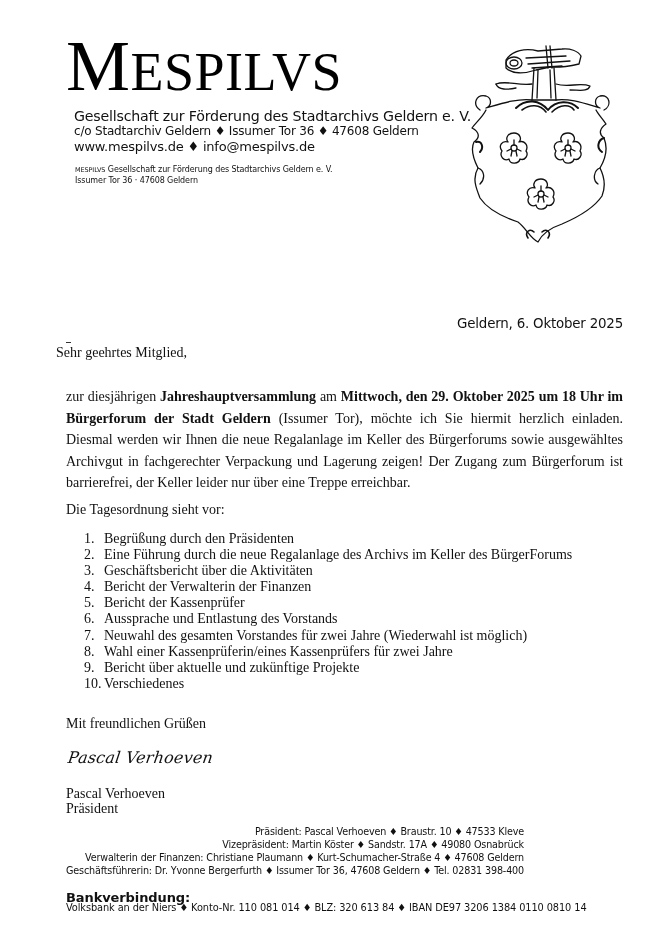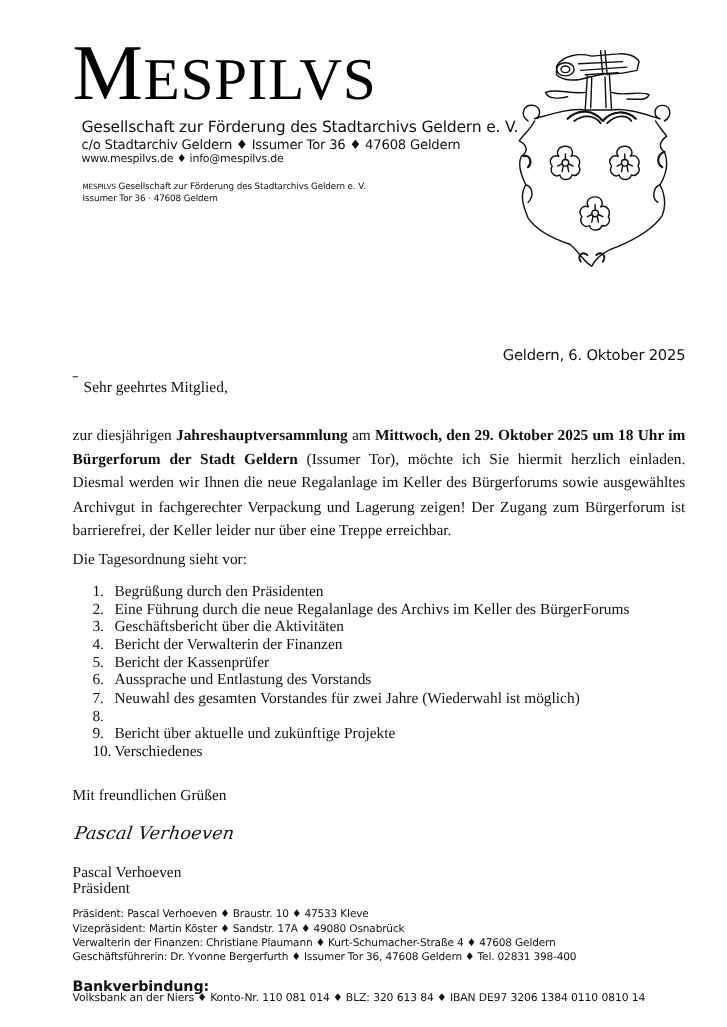--- a/index.html
+++ b/index.html
@@ -7,45 +7,45 @@
   .abs { position: absolute; }
   .serif { font-family: "Liberation Serif", "DejaVu Serif", serif; }
   .sans { font-family: "DejaVu Sans", "Liberation Sans", sans-serif; }
 
   
   .brand { left: 66px; top: 30px; font-family: "Liberation Serif", serif; color: #000; line-height: 1; white-space: nowrap; letter-spacing: 0.5px; }
   .brand .cap { font-size: 72px; }
   .brand .rest { font-size: 54px; }
   .org-line { left: 74px; top: 108px; font-size: 14.2px; letter-spacing: -0.2px; white-space: nowrap; }
   .addr-line { left: 74px; top: 124px; font-size: 12px; letter-spacing: -0.2px; white-space: nowrap; }
-  .web-line { left: 74px; top: 139px; font-size: 10px; letter-spacing: -0.2px; white-space: nowrap; }
+  .web-line { left: 74px; top: 139px; font-size: 13px; letter-spacing: -0.2px; white-space: nowrap; }
   .sender-1 { left: 75px; top: 165px; font-size: 8px; letter-spacing: -0.1px; white-space: nowrap; }
   .sender-1 .sc { font-size: 6.5px; text-transform: uppercase; }
   .sender-2 { left: 75px; top: 176px; font-size: 8px; letter-spacing: -0.1px; white-space: nowrap; text-align: right; }
 
   .crest { left: 466px; top: 38px; width: 150px; height: 214px; }
 
   .date { right: 38px; top: 316px; font-size: 13.4px; letter-spacing: -0.2px; white-space: nowrap; }
   .tick { left: 66px; top: 342px; width: 5px; height: 1px; background: #333; }
 
-  .salutation { left: 76px; top: 345px; font-size: 14px; }
+  .salutation { left: 56px; top: 345px; font-size: 14px; }
   .body-text { left: 66px; top: 386px; width: 557px; font-size: 14px; line-height: 21.5px; text-align: justify; }
   .body-text b { font-weight: bold; margin-top: 40px; }
 
   .agenda-intro { left: 66px; top: 502px; font-size: 14px; }
   .agenda { left: 84px; top: 531px; margin: 0; padding: 0; list-style: none; font-size: 14px; line-height: 16.1px; }
   .agenda li { display: flex; white-space: nowrap; }
   .agenda .num { width: 20px; display: inline-block; }
 
   .closing { left: 66px; top: 716px; font-size: 14px; }
   .signature { left: 68px; top: 748px; font-family: "DejaVu Serif", serif; font-style: italic; font-size: 16px; letter-spacing: 0.2px; color: #111; transform: skewX(-8deg); white-space: nowrap; }
   .signer-name { left: 66px; top: 786px; font-size: 14px; }
   .signer-role { left: 66px; top: 801px; font-size: 14px; }
 
-  .footer { left: 66px; top: 826px; font-size: 9.6px; line-height: 12.9px; letter-spacing: -0.15px; white-space: nowrap; }
+  .footer { left: 66px; top: 826px; font-size: 9.6px; line-height: 12.9px; letter-spacing: -0.15px; white-space: nowrap; text-align: right; }
   .bank-title { left: 66px; top: 890px; font-size: 13px; font-weight: bold; letter-spacing: -0.1px; }
   .bank-line { left: 66px; top: 902px; font-size: 9.8px; font-weight: normal; letter-spacing: -0.1px; white-space: nowrap; }
 </style>
 </head>
 <body>
 
 <div class="abs brand">
   <span class="cap">M</span><span class="rest">ESPILVS</span>
 </div>
 <div class="abs sans org-line">Gesellschaft zur Förderung des Stadtarchivs Geldern e. V.</div>
@@ -128,20 +128,21 @@
   <li>
       <span class="num">6.</span>
       <span>Aussprache und Entlastung des Vorstands</span>
     </li>
   <li>
       <span class="num">7.</span>
       <span>Neuwahl des gesamten Vorstandes für zwei Jahre (Wiederwahl ist möglich)</span>
     </li>
   <li>
       <span class="num">8.</span>
+      <span>Wahl einer Kassenprüferin/eines Kassenprüfers für zwei Jahre</span>
     </li>
   <li>
       <span class="num">9.</span>
       <span>Bericht über aktuelle und zukünftige Projekte</span>
     </li>
   <li>
       <span class="num">10.</span>
       <span>Verschiedenes</span>
     </li>
 </ol>

